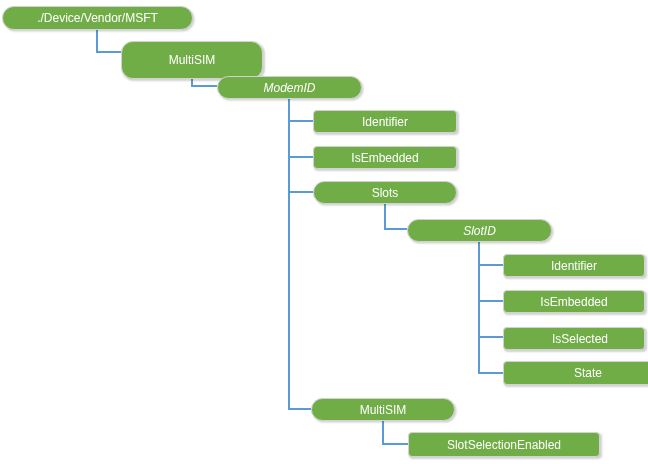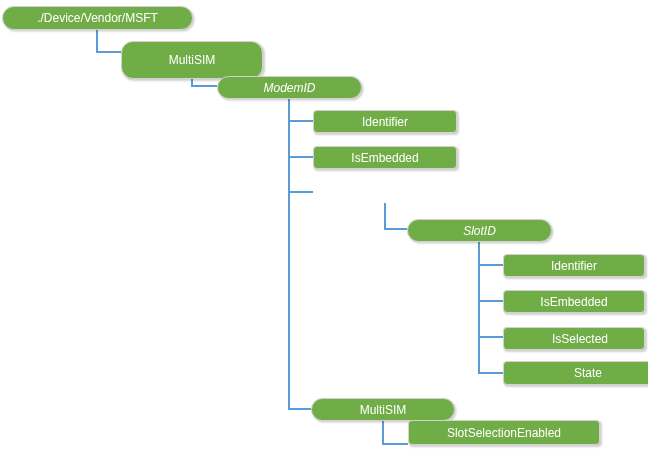--- a/index.html
+++ b/index.html
@@ -62,24 +62,25 @@
 
   <div class="line v" style="left:382px; top:420px; height:25px;"></div>
   <div class="line h" style="left:382px; top:443px; width:26px;"></div>
 
   <div class="node pill" style="left:2px;   top:6px;   width:191px; height:24px;">./Device/Vendor/MSFT</div>
   <div class="node pill" style="left:121px; top:41px;  width:142px; height:38px;">MultiSIM</div>
   <div class="node pill italic" style="left:217px; top:76px;  width:145px; height:23px;">ModemID</div>
 
   <div class="node rect" style="left:313px; top:110px; width:144px; height:23px;">Identifier</div>
   <div class="node rect" style="left:313px; top:146px; width:144px; height:23px;">IsEmbedded</div>
+  <div class="node pill" style="left:313px; top:181px; width:144px; height:23px;">Slots</div>
 
   <div class="node pill italic" style="left:407px; top:219px; width:145px; height:23px;">SlotID</div>
 
   <div class="node rect" style="left:503px; top:254px; width:142px; height:23px;">Identifier</div>
   <div class="node rect" style="left:503px; top:290px; width:142px; height:23px;">IsEmbedded</div>
   <div class="node rect" style="left:503px; top:327px; width:142px; height:23px;padding-left:12px;">IsSelected</div>
   <div class="node rect" style="left:503px; top:361px; width:170px; height:24px;">State</div>
 
   <div class="node pill" style="left:311px; top:398px; width:144px; height:23px;">MultiSIM</div>
-  <div class="node rect" style="left:408px; top:420px; width:192px; height:25px;">SlotSelectionEnabled</div>
+  <div class="node rect" style="left:408px; top:432px; width:192px; height:25px;">SlotSelectionEnabled</div>
 
 </div>
 
 </body></html>

